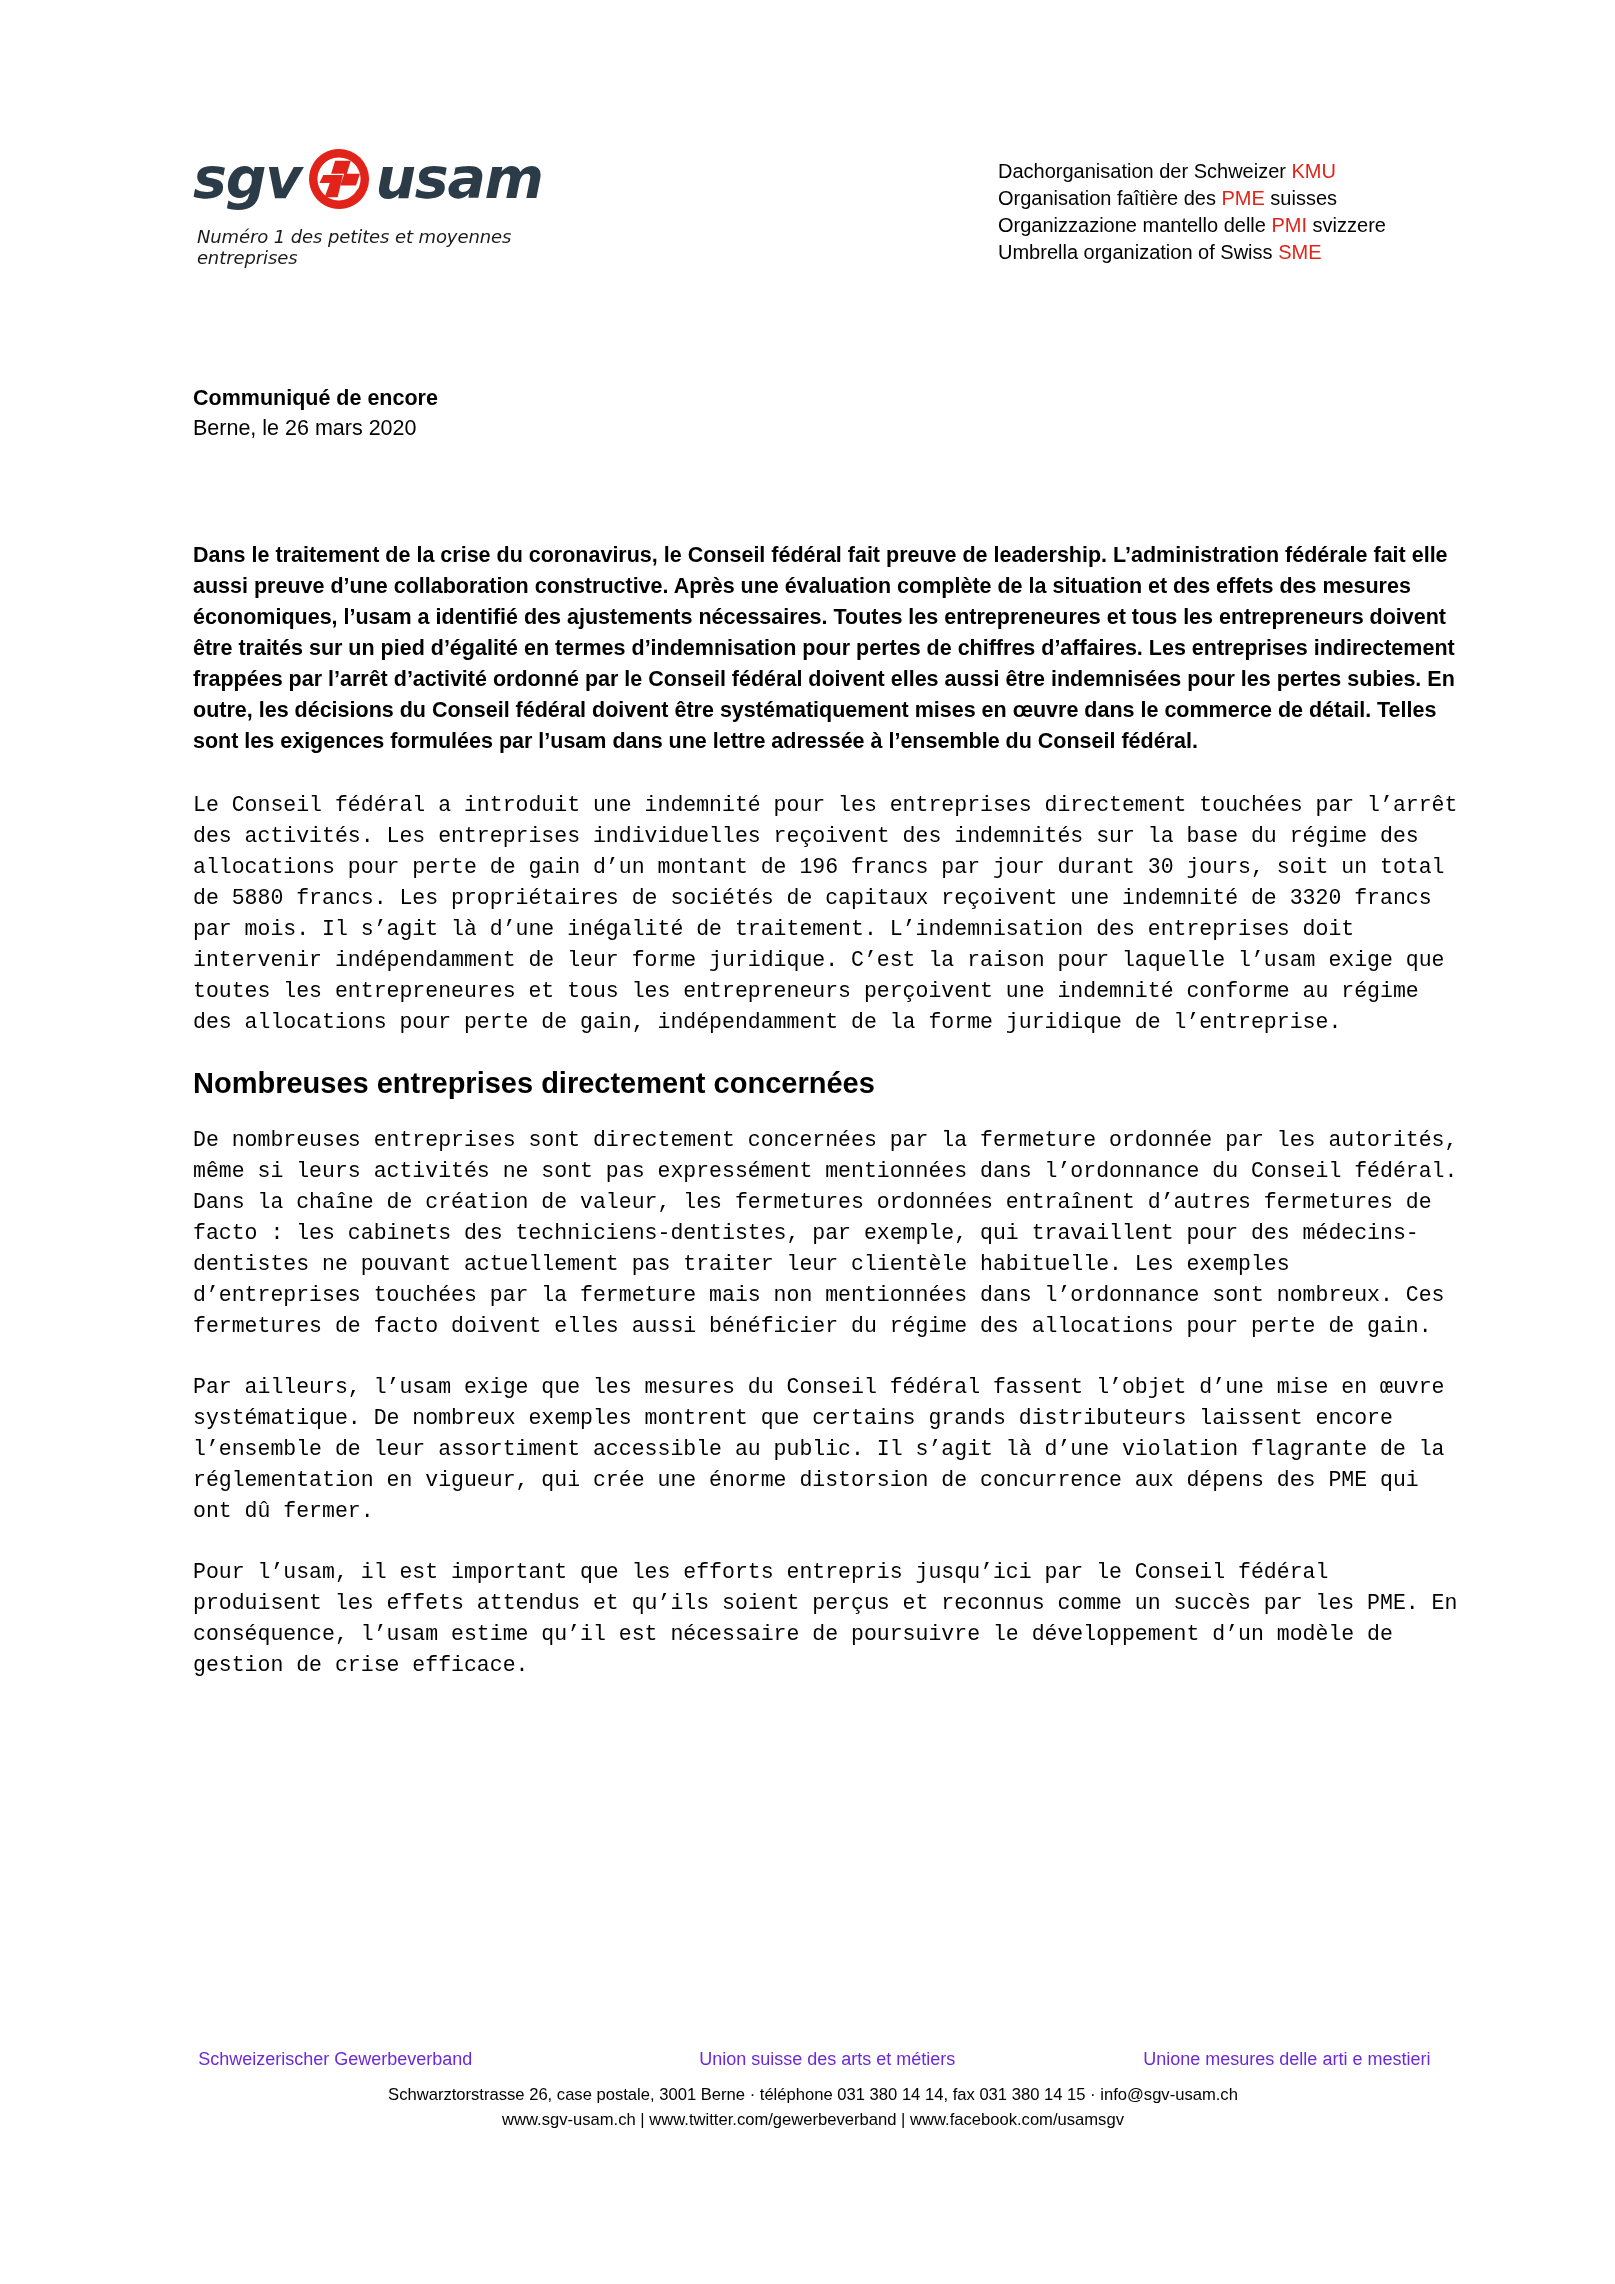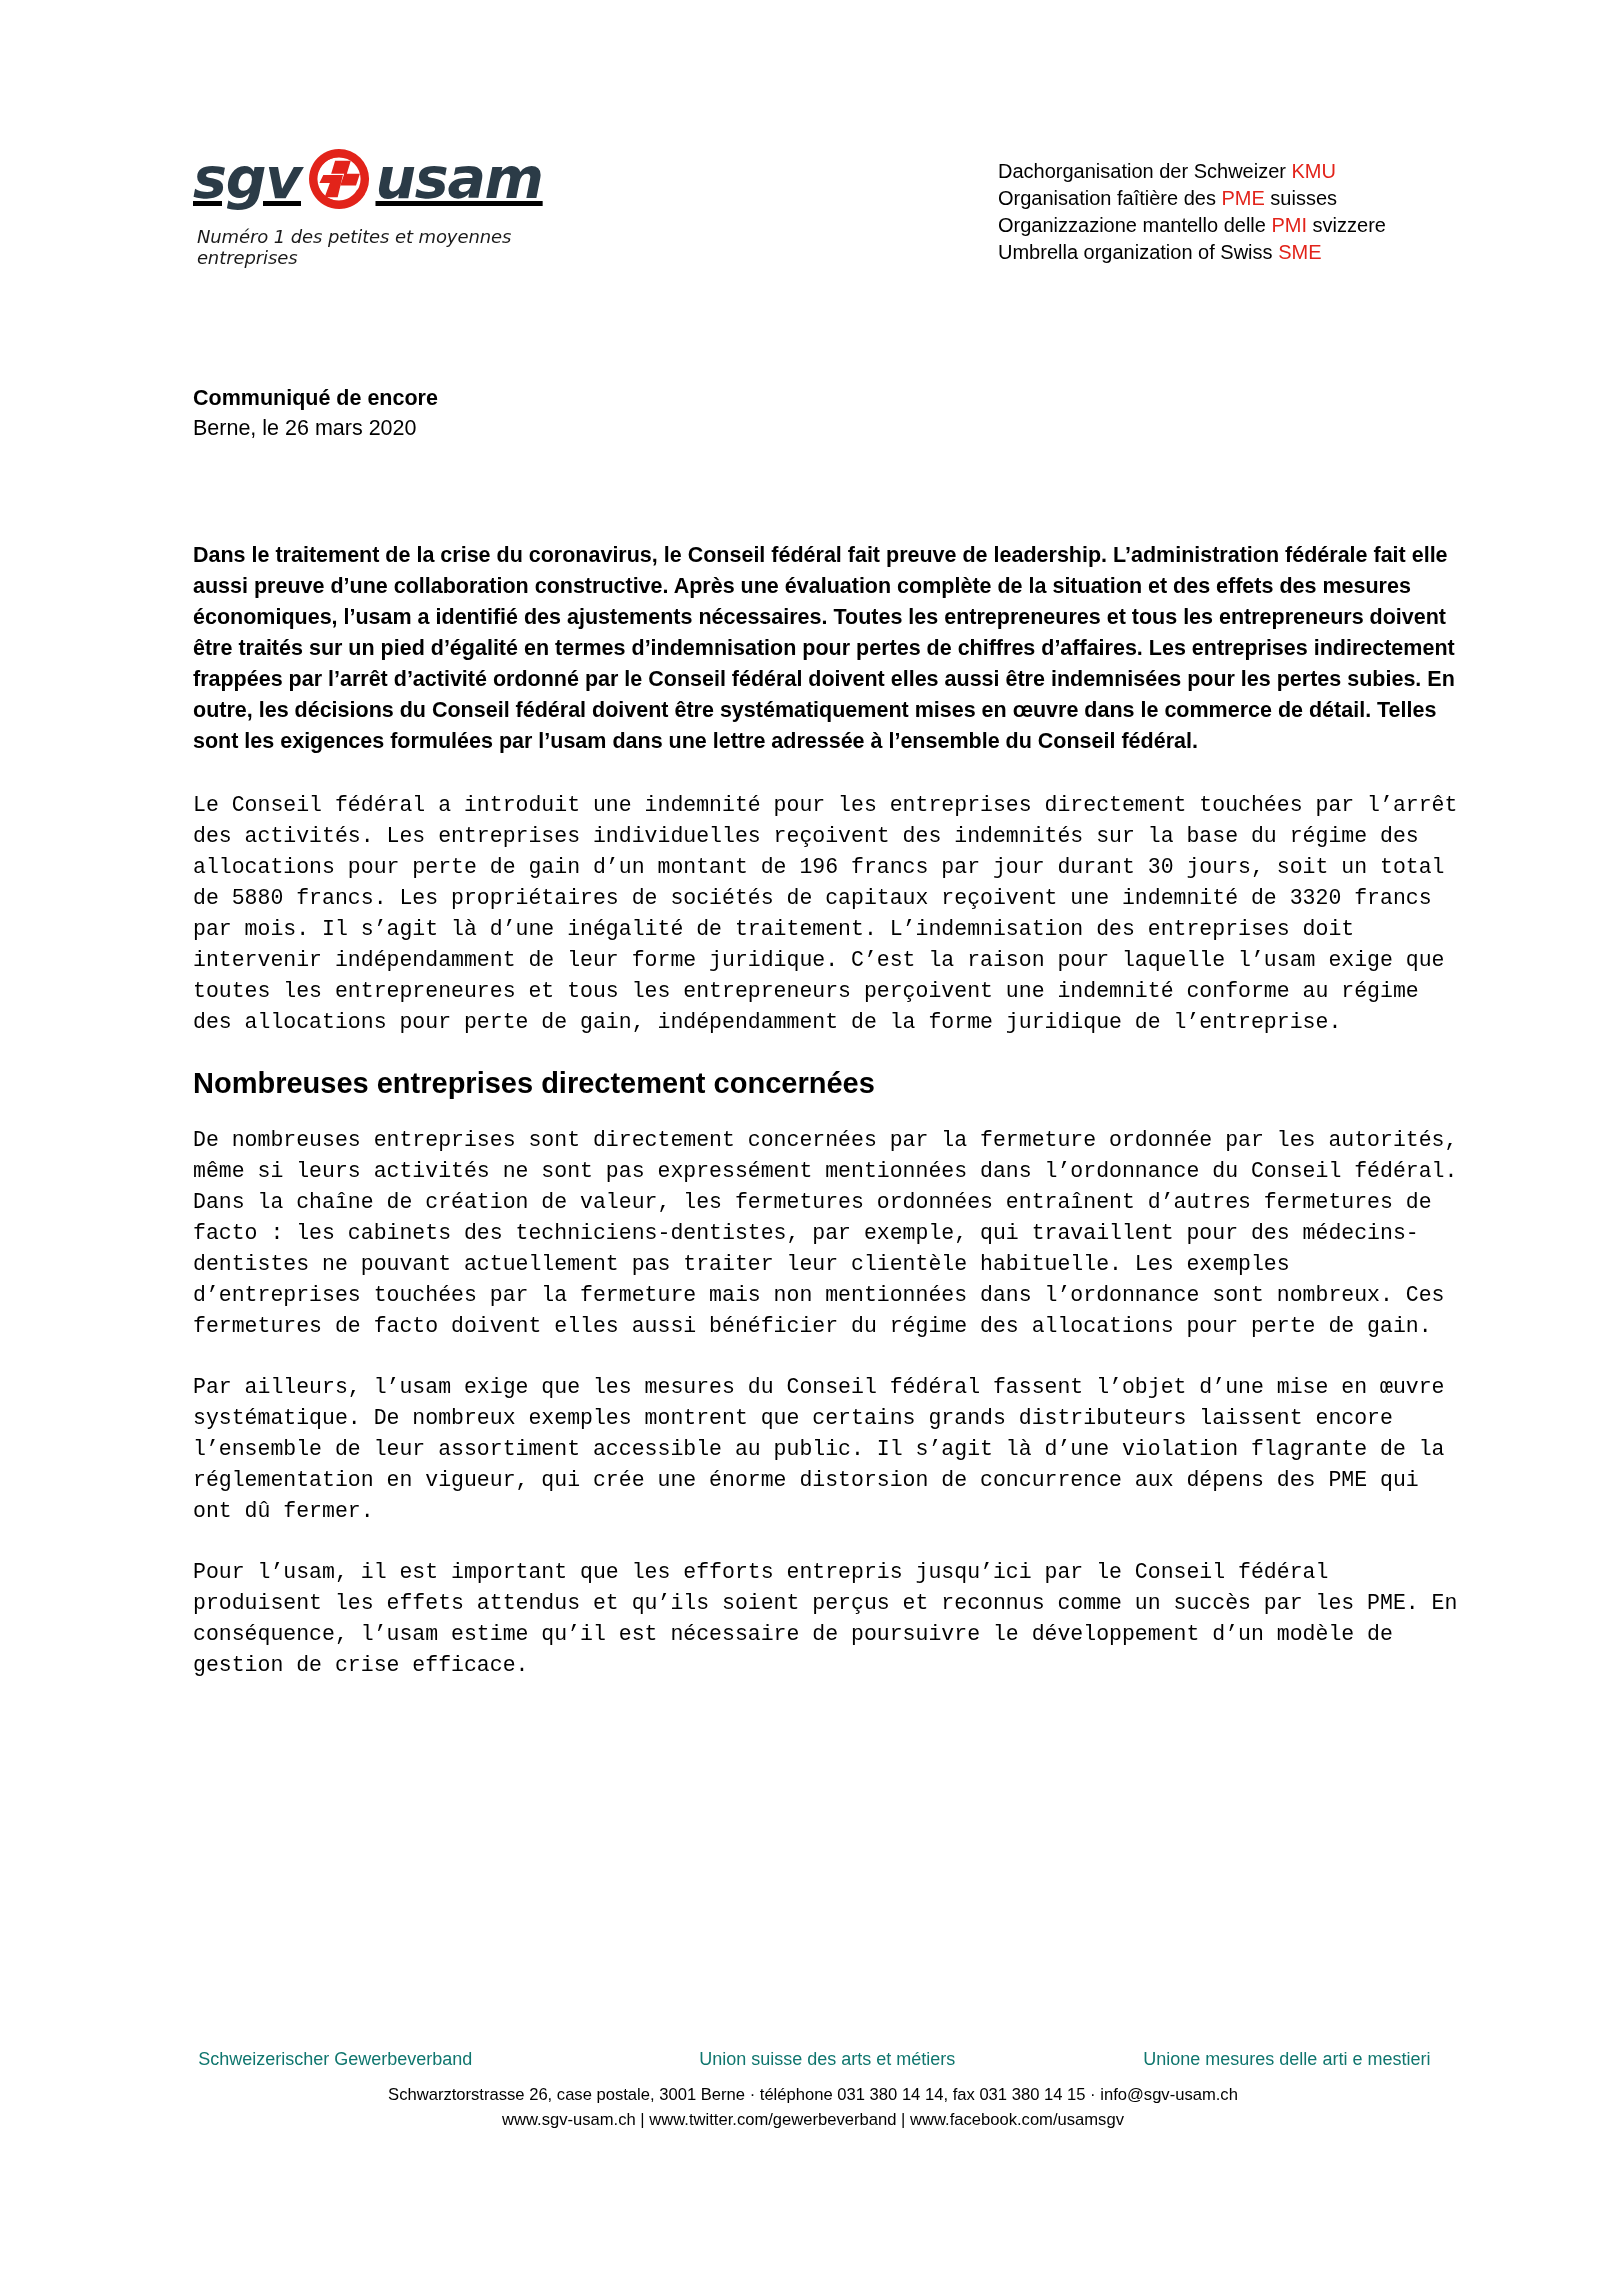--- a/index.html
+++ b/index.html
@@ -33,21 +33,20 @@
   .logo-block {
     position: absolute;
     top: 0;
     left: 0;
     width: 417px;
   }
   .logo-lockup {
     display: flex;
     align-items: center;
     height: 73px;
-    text-decoration: underline;
   }
   .logo-word {
     font-family: "DejaVu Sans", sans-serif;
     font-style: italic;
     font-weight: 700;
     font-size: 57px;
     letter-spacing: -1.3px;
     color: #2b3b47;
     line-height: 1;
   }
@@ -130,21 +129,21 @@
   
   .footer {
     position: absolute;
     left: 193px;
     right: 183px;
     top: 2047px;
   }
   .footer-orgs {
     display: flex;
     justify-content: space-between;
-    color: #0f766e;
+    color: #6d28d9;
     font-size: 18px;
     line-height: 25px;
     padding: 0 2.6px 0 5.2px;
   }
   .footer-orgs span:nth-child(2) { margin-left: 39px; }
   .footer-contact {
     margin-top: 10.4px;
     text-align: center;
     font-size: 16.6px;
     line-height: 25px;

